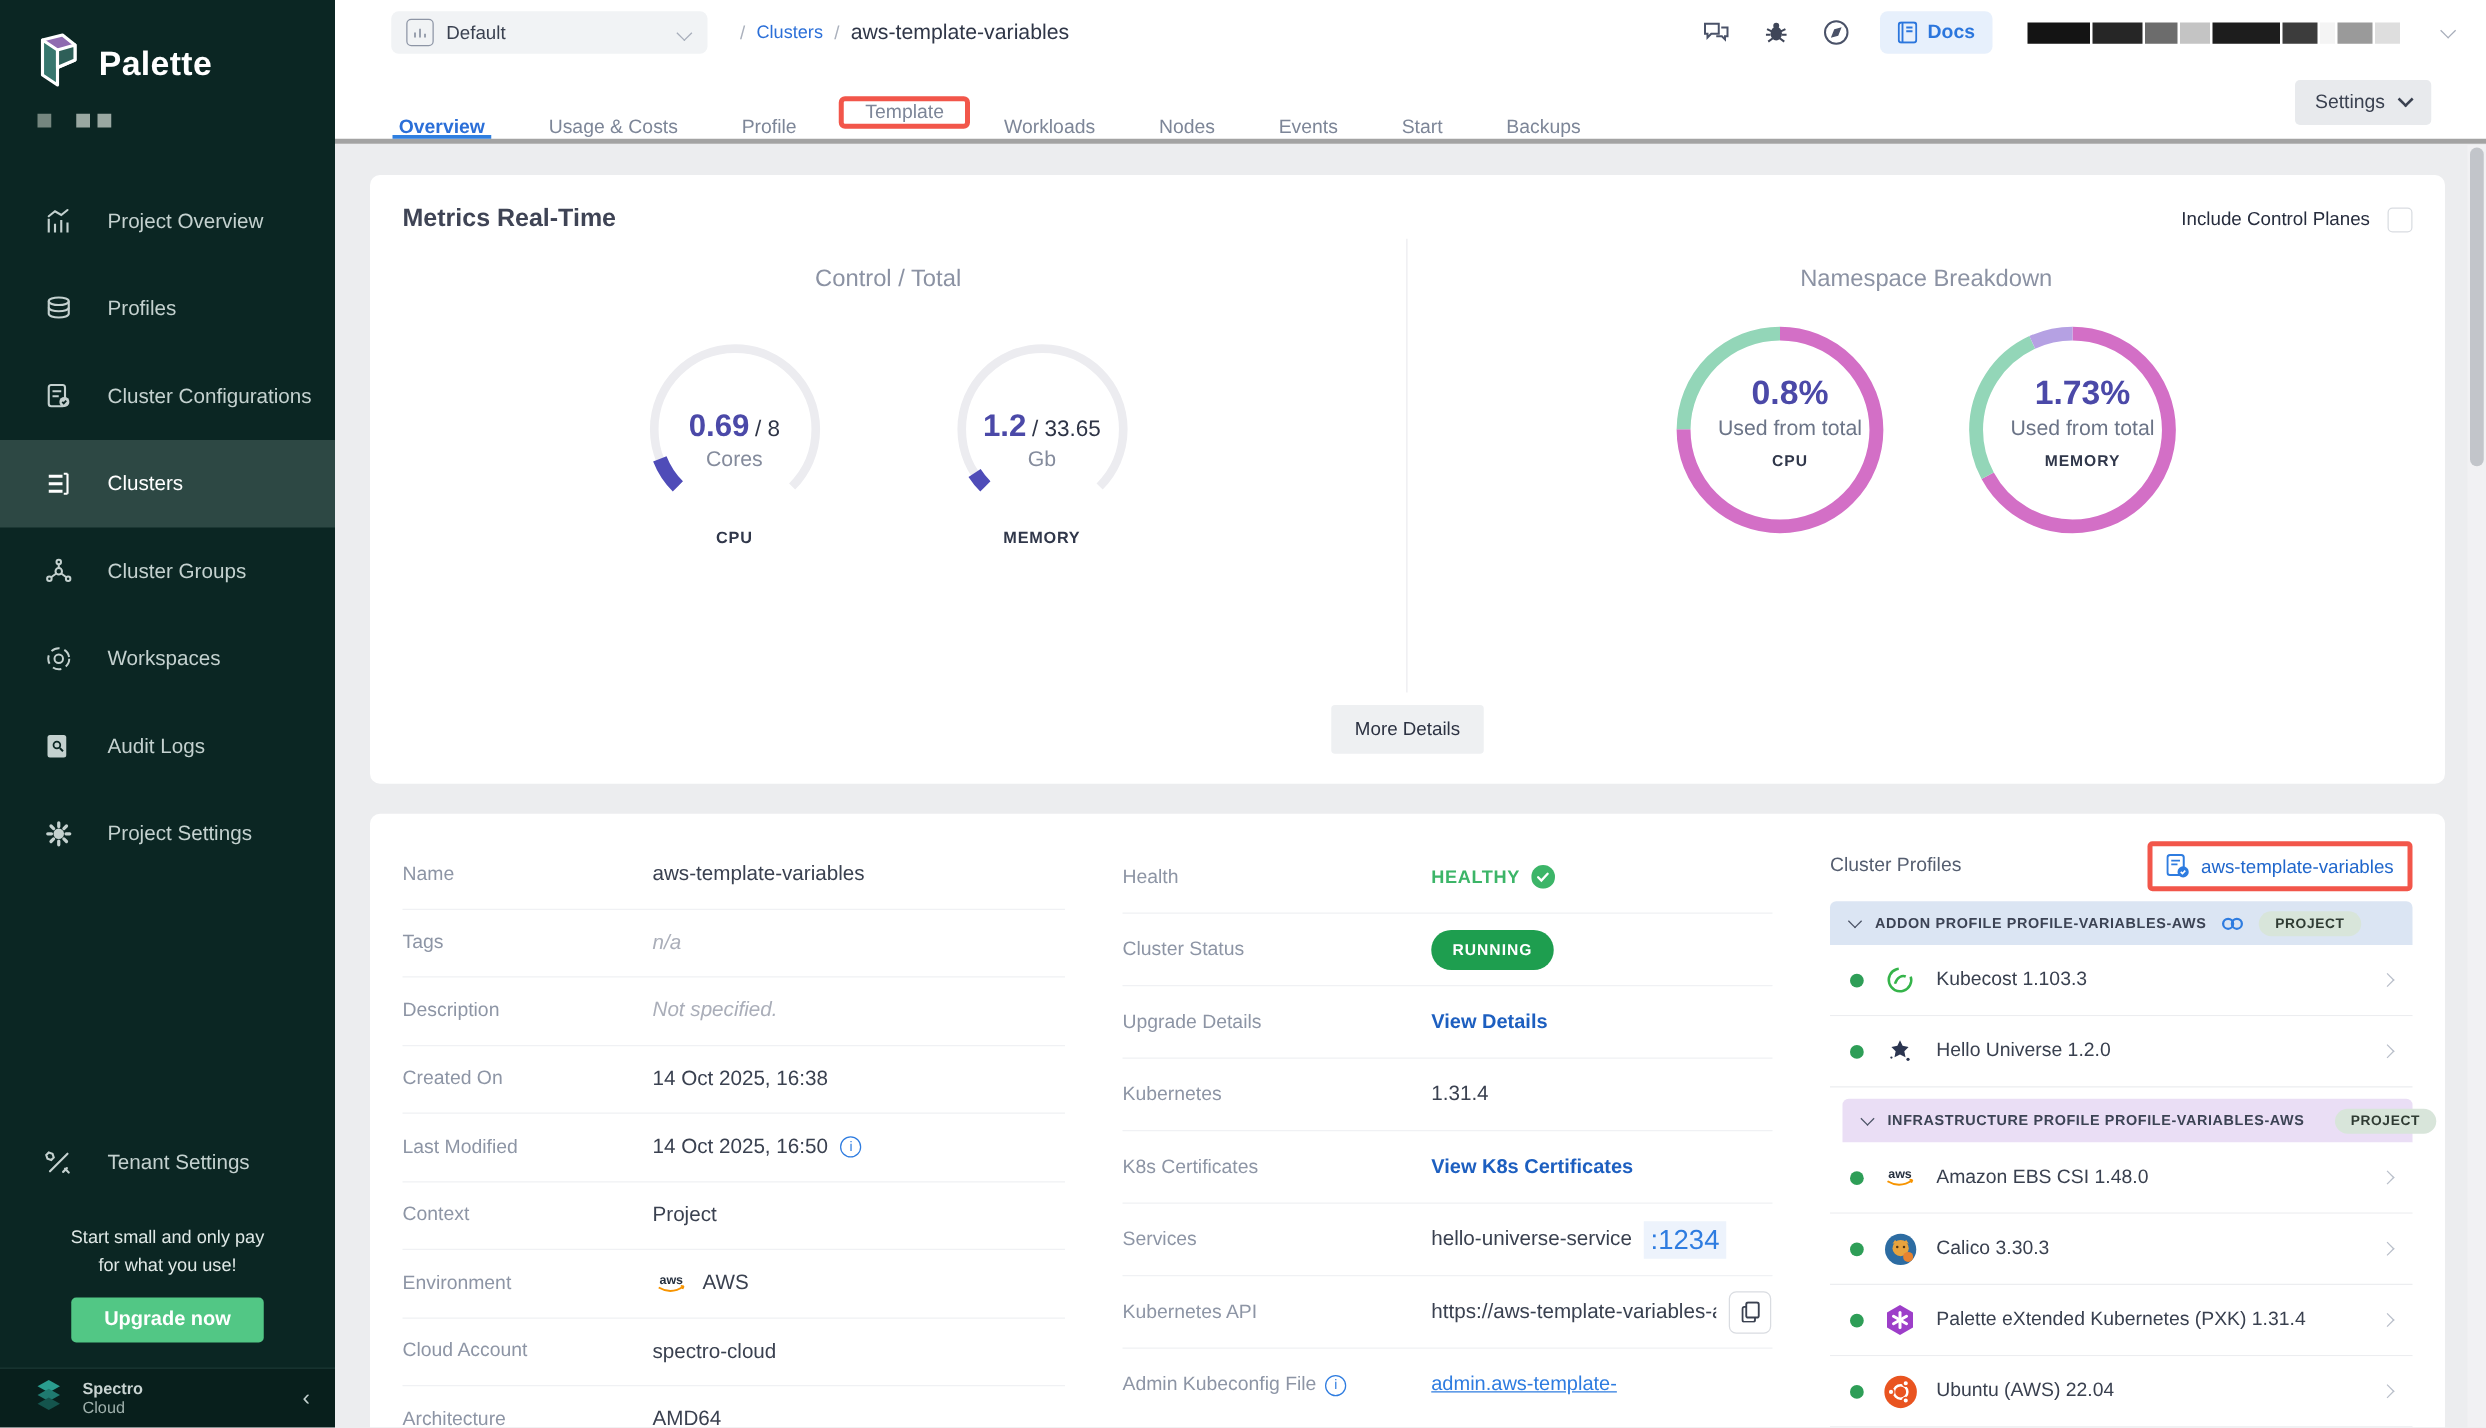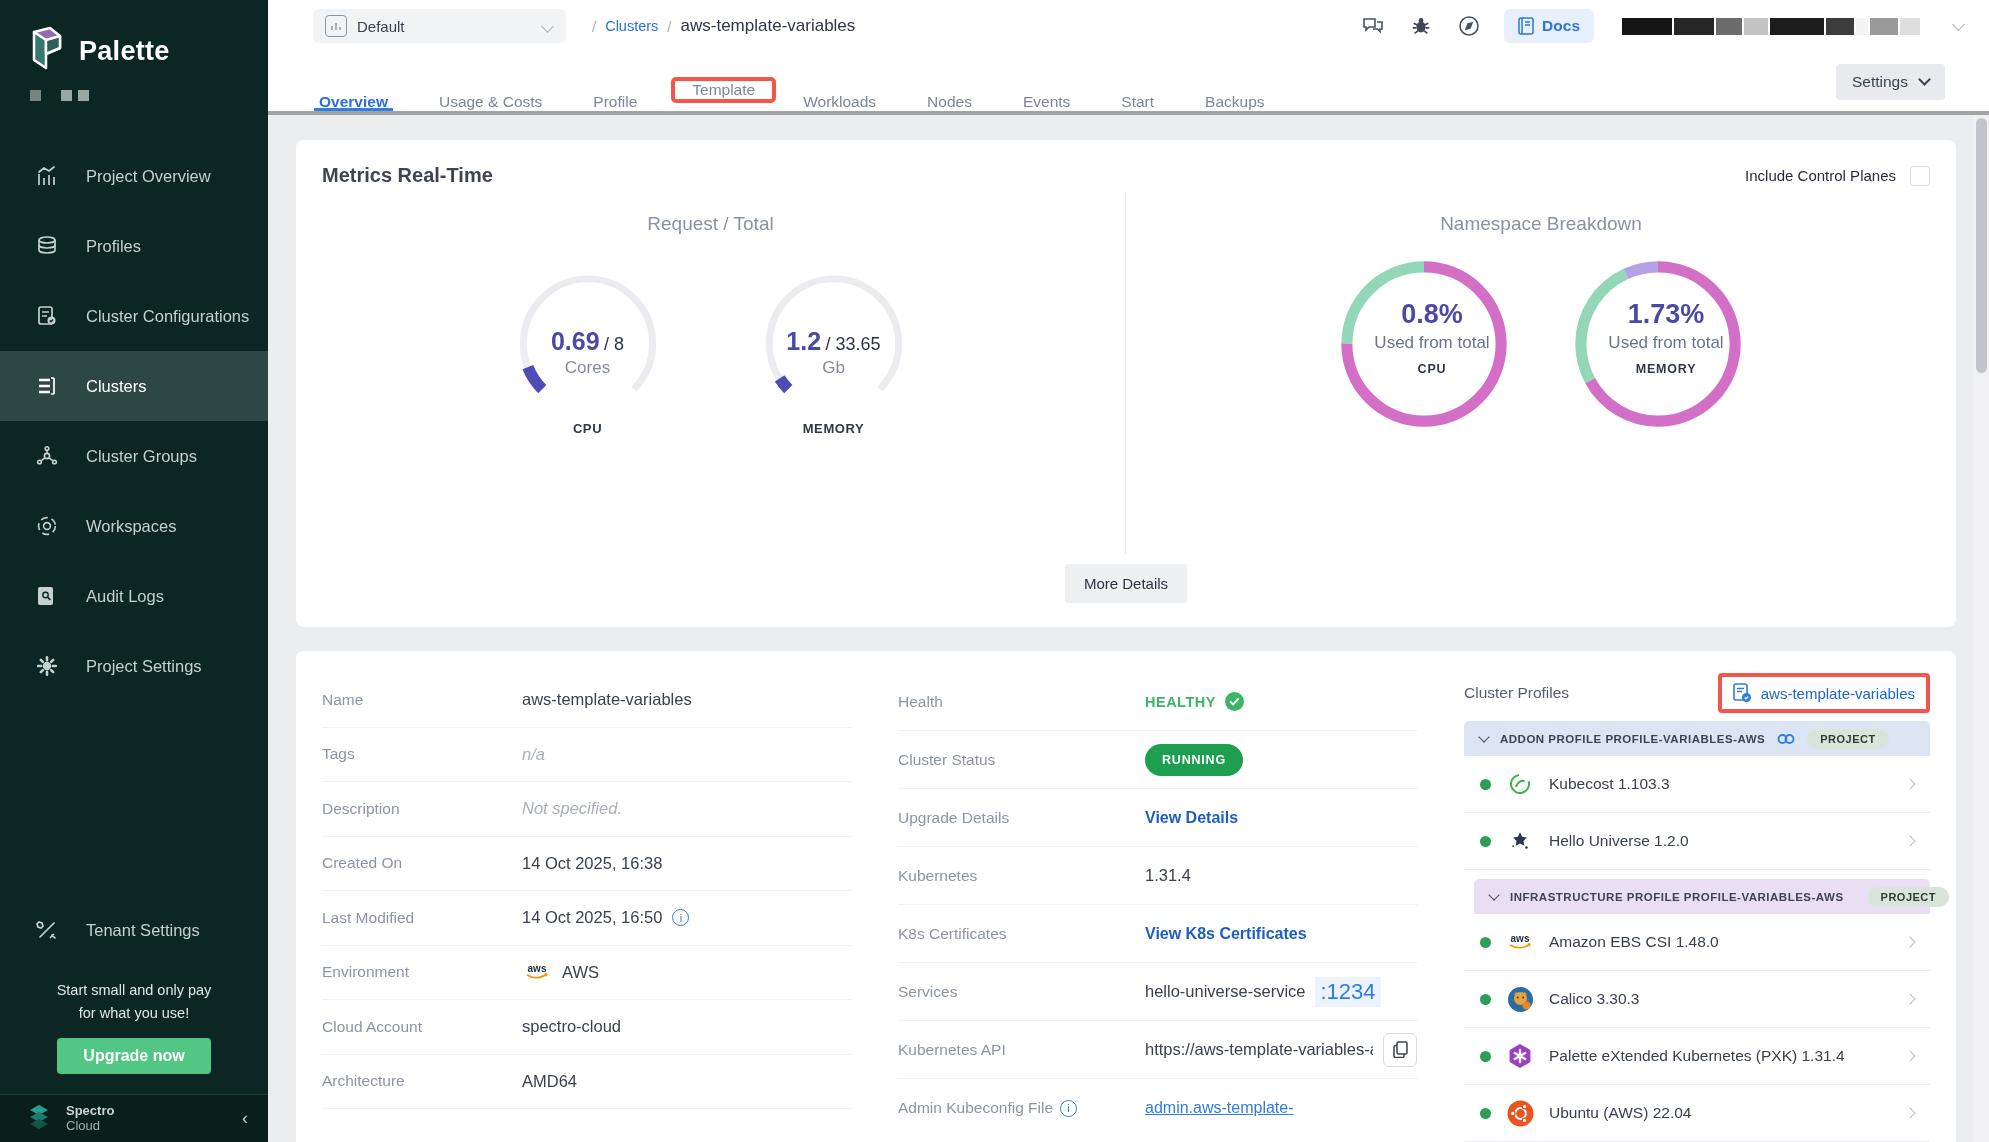--- a/index.html
+++ b/index.html
@@ -354,21 +354,21 @@
       <section class="card card1">
         <div class="card1-head">
           <span class="card1-title">Metrics Real-Time</span>
           <span class="icp">
             <span>Include Control Planes</span>
             <span class="checkbox"></span>
           </span>
         </div>
         <div class="charts-row">
           <div class="chart-half left">
-            <div class="chart-title">Request / Total</div>
+            <div class="chart-title">Control / Total</div>
             <div class="gauges">
               <div class="gauge">
                 <svg width="176" height="150" viewBox="0 0 150 130">
                   <path d="M 35.4 107.6 A 56 56 0 1 1 114.6 107.6" fill="none" stroke="#ececf0" stroke-width="6"></path>
                   <path d="M 35.4 107.6 A 56 56 0 1 1 114.6 107.6" fill="none" stroke="#4f4cb8" stroke-width="10" stroke-dasharray="23 400"></path>
                 </svg>
                 <div class="gauge-center">
                   <div><span class="g-val">0.69</span> <span class="g-total">/ 8</span></div>
                   <div class="g-unit">Cores</div>
                 </div>
@@ -445,20 +445,24 @@
             <span class="dval">14 Oct 2025, 16:38</span>
           </div>
           <div class="drow">
             <span class="dlabel">Last Modified</span>
             <span class="dval">
                 <span>14 Oct 2025, 16:50</span>
                 <i class="info-i">i</i>
               </span>
           </div>
           <div class="drow">
+            <span class="dlabel">Context</span>
+            <span class="dval">Project</span>
+          </div>
+          <div class="drow">
             <span class="dlabel">Environment</span>
             <span class="dval">
               <svg width="30" height="20" viewBox="0 0 30 20">
                   <text x="15" y="10" text-anchor="middle" font-size="10" font-weight="bold" fill="#252f3e" font-family="Liberation Sans">aws</text>
                   <path d="M5 13 Q15 19 25 12" stroke="#f79400" stroke-width="1.6" fill="none"></path>
                   <path d="M25 12l-2.4-.3M25 12l-1 2.2" stroke="#f79400" stroke-width="1.4" fill="none"></path>
                 </svg>
               <span>AWS</span>
             </span>
           </div>

